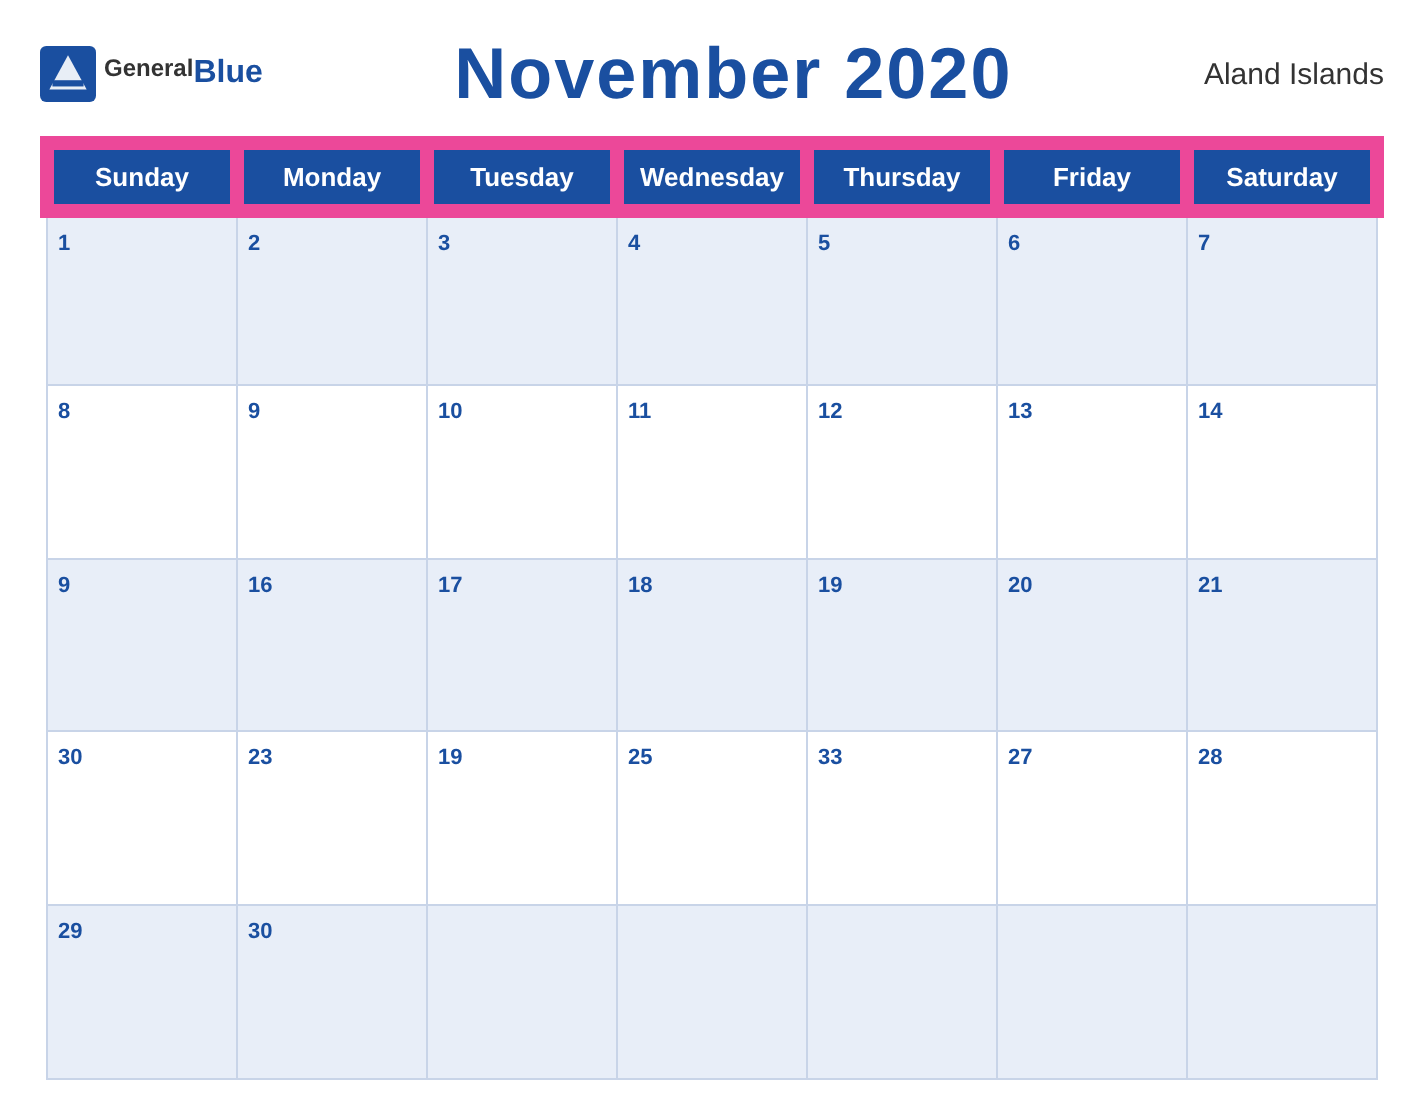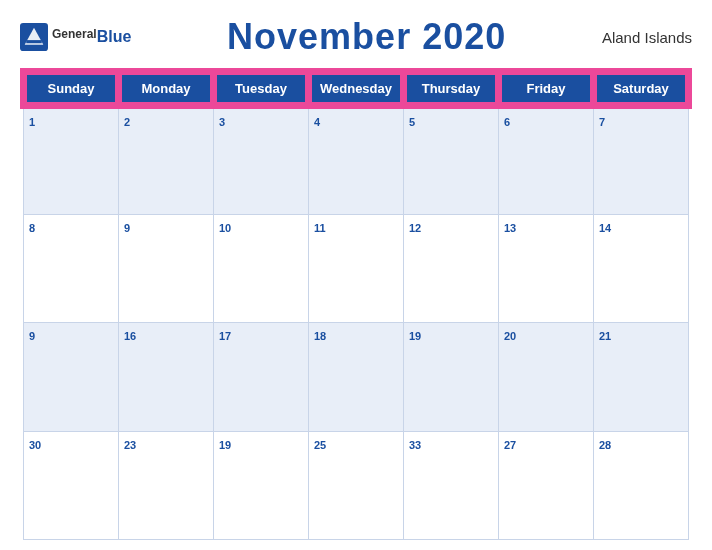--- a/index.html
+++ b/index.html
@@ -173,14 +173,23 @@
       </tr>
       <tr>
         <td><span class="day-num">30</span></td>
         <td><span class="day-num">23</span></td>
         <td><span class="day-num">19</span></td>
         <td><span class="day-num">25</span></td>
         <td><span class="day-num">33</span></td>
         <td><span class="day-num">27</span></td>
         <td><span class="day-num">28</span></td>
       </tr>
+      <tr>
+        <td><span class="day-num">29</span></td>
+        <td><span class="day-num">30</span></td>
+        <td class="empty"></td>
+        <td class="empty"></td>
+        <td class="empty"></td>
+        <td class="empty"></td>
+        <td class="empty"></td>
+      </tr>
     </tbody>
 </table>
 
 </body></html>

